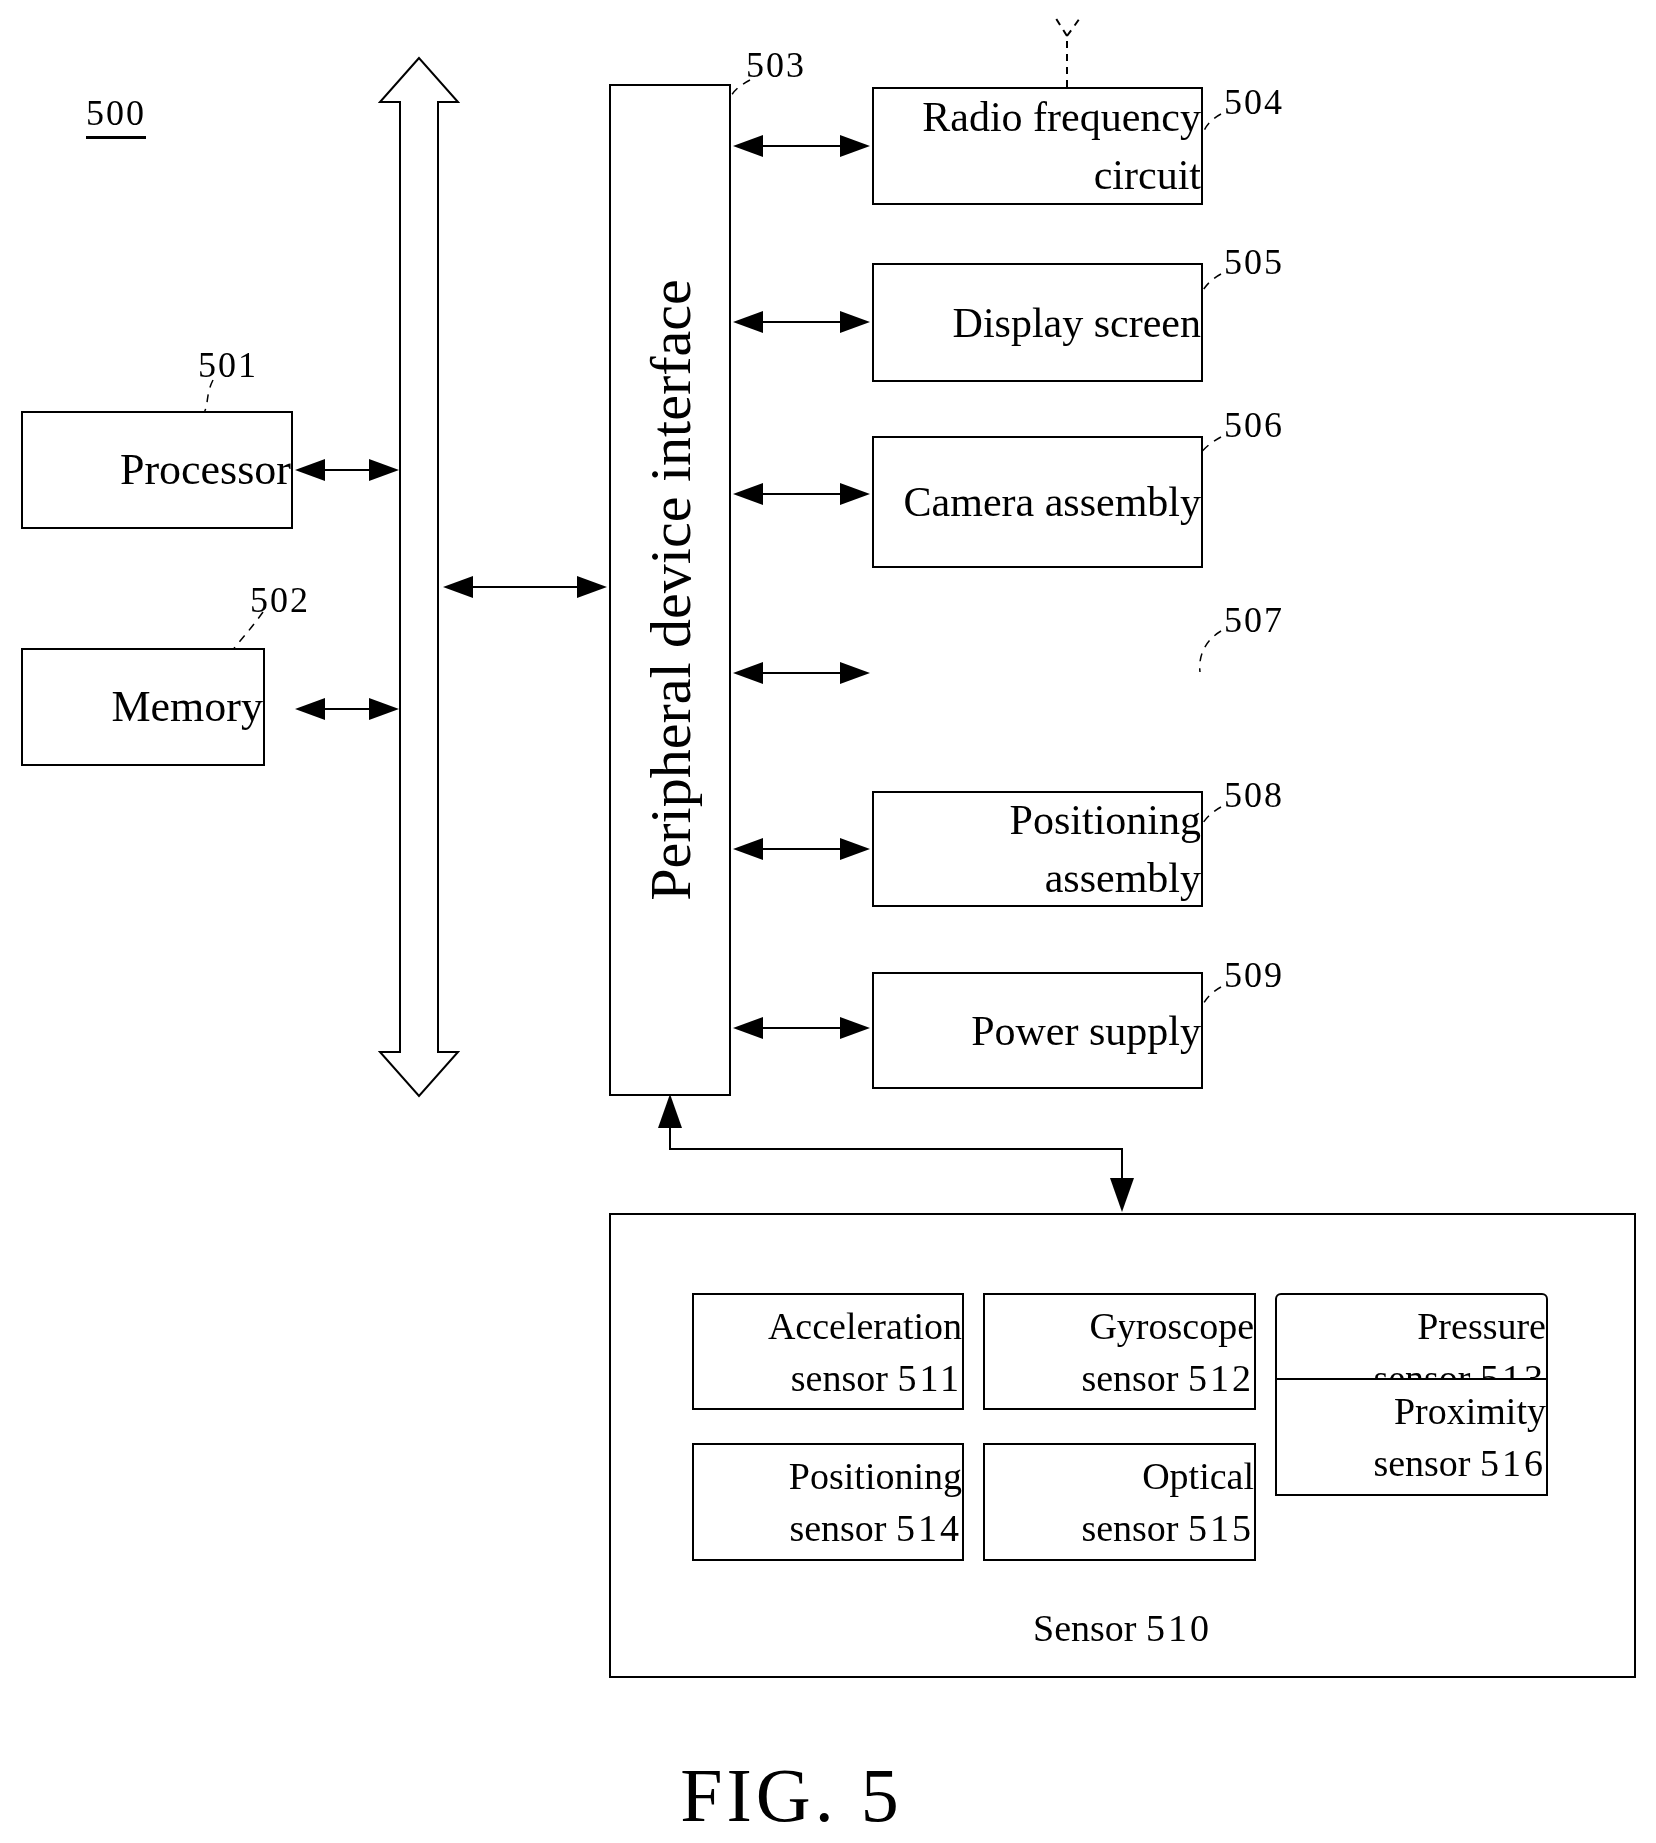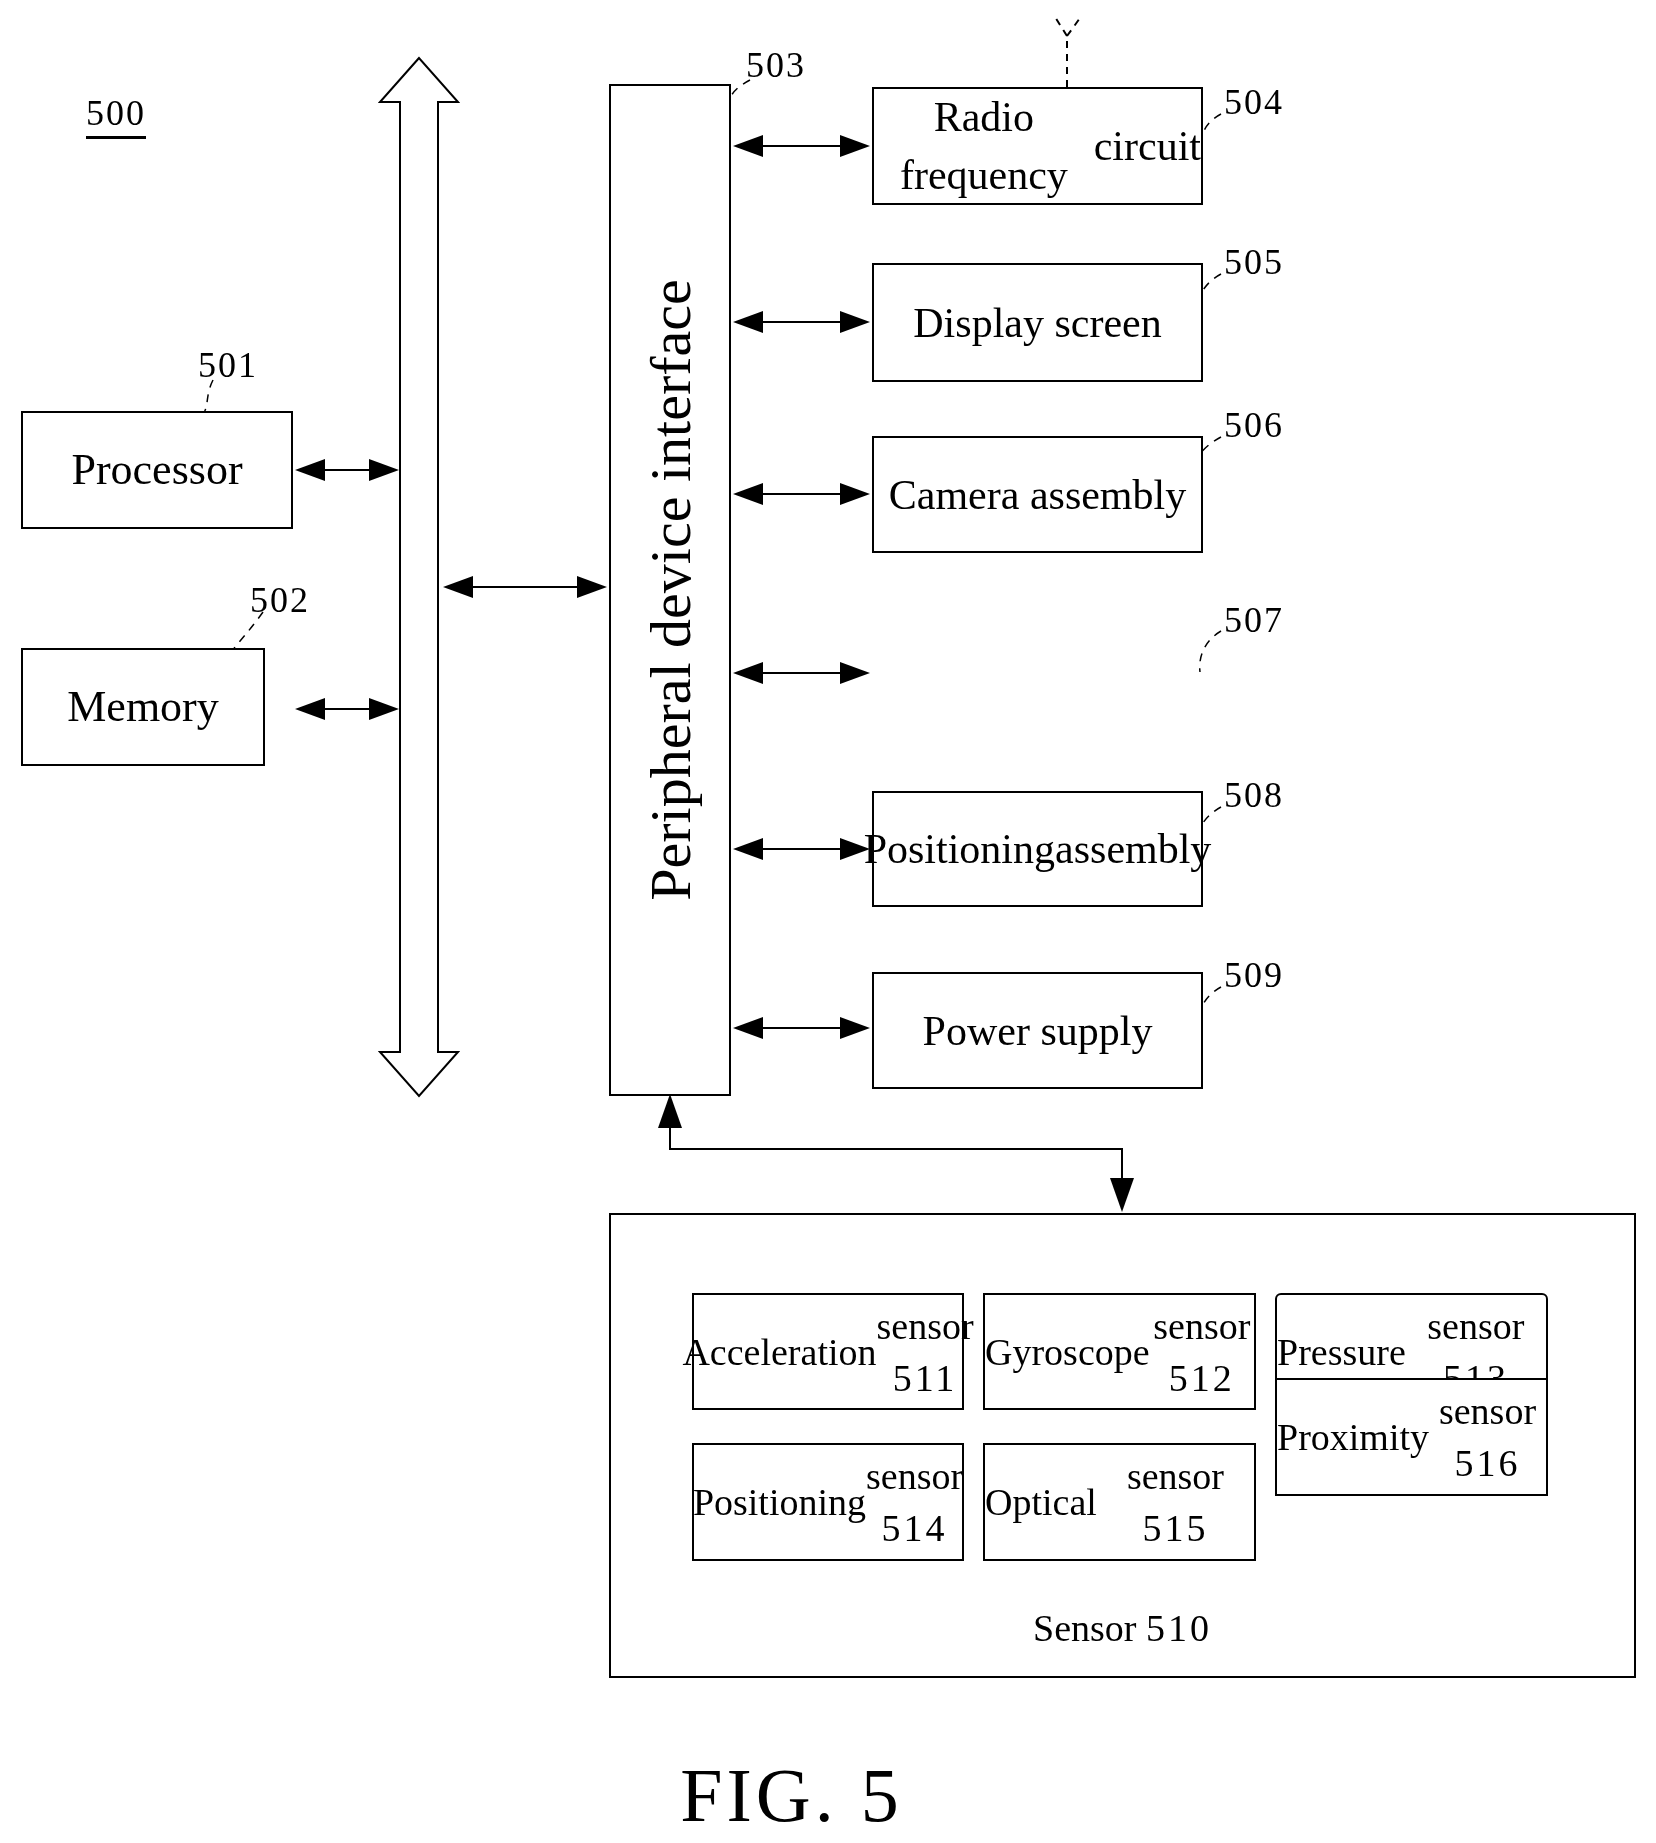--- a/index.html
+++ b/index.html
@@ -11,22 +11,22 @@
     font-family:"Liberation Serif","DejaVu Serif",serif;
     color:#000;
     overflow:hidden;
   }
   .box{
     position:absolute;
     border:2px solid #000;
     background:#fff;
     box-sizing:border-box;
     display:flex;
-    flex-direction:row;
-    align-items:center;
+    flex-direction:column;
+    align-items:flex-end;
     justify-content:center;
     text-align:center;
   }
   .big-label{font-size:44px;line-height:54px;}
   .periph-label{font-size:42px;line-height:58px;}
   .sensor-label{font-size:38px;line-height:52px;}
   .line:empty{display:none;}
   .refnum{
     position:absolute;
     font-size:36px;
@@ -175,21 +175,21 @@
     <div class="line">circuit</div>
   </div>
 
   <div class="refnum" style="left:1224px;top:241px;">505</div>
   <div class="box periph-label" style="left:872px;top:263px;width:331px;height:119px;">
     <div class="line">Display screen</div>
 
   </div>
 
   <div class="refnum" style="left:1224px;top:404px;">506</div>
-  <div class="box periph-label" style="left:872px;top:436px;width:331px;height:117px;">
+  <div class="box periph-label" style="left:872px;top:436px;width:331px;height:132px;">
     <div class="line">Camera assembly</div>
 
   </div>
 
   <div class="refnum" style="left:1224px;top:599px;">507</div>
 
   <div class="refnum" style="left:1224px;top:774px;">508</div>
   <div class="box periph-label" style="left:872px;top:791px;width:331px;height:116px;">
     <div class="line">Positioning</div>
     <div class="line">assembly</div>

